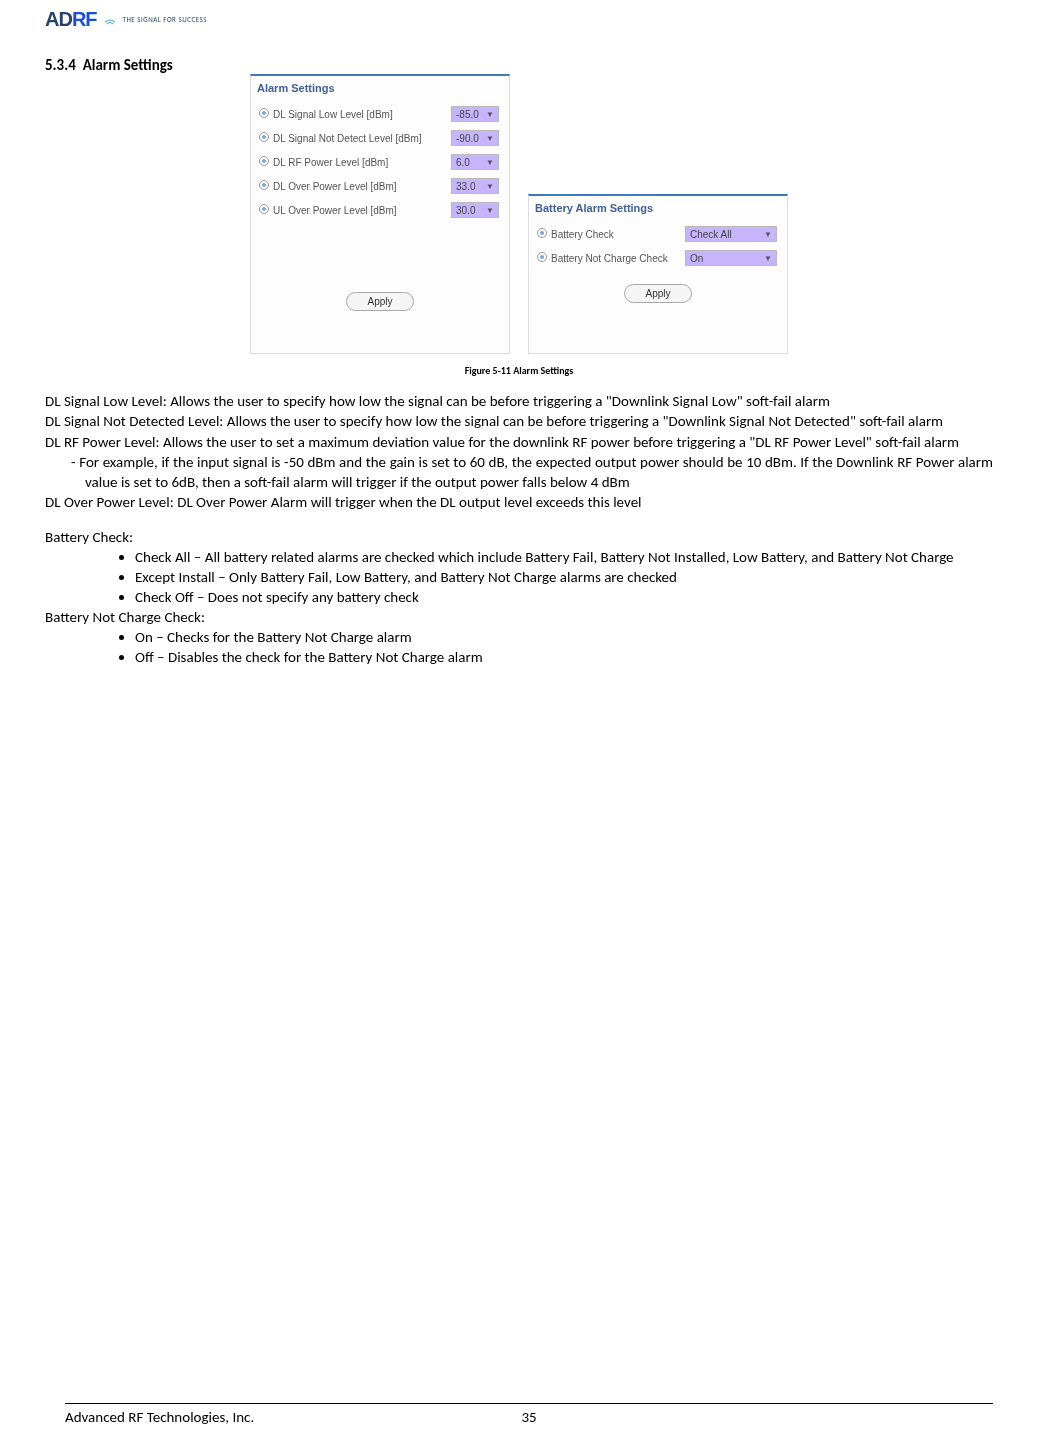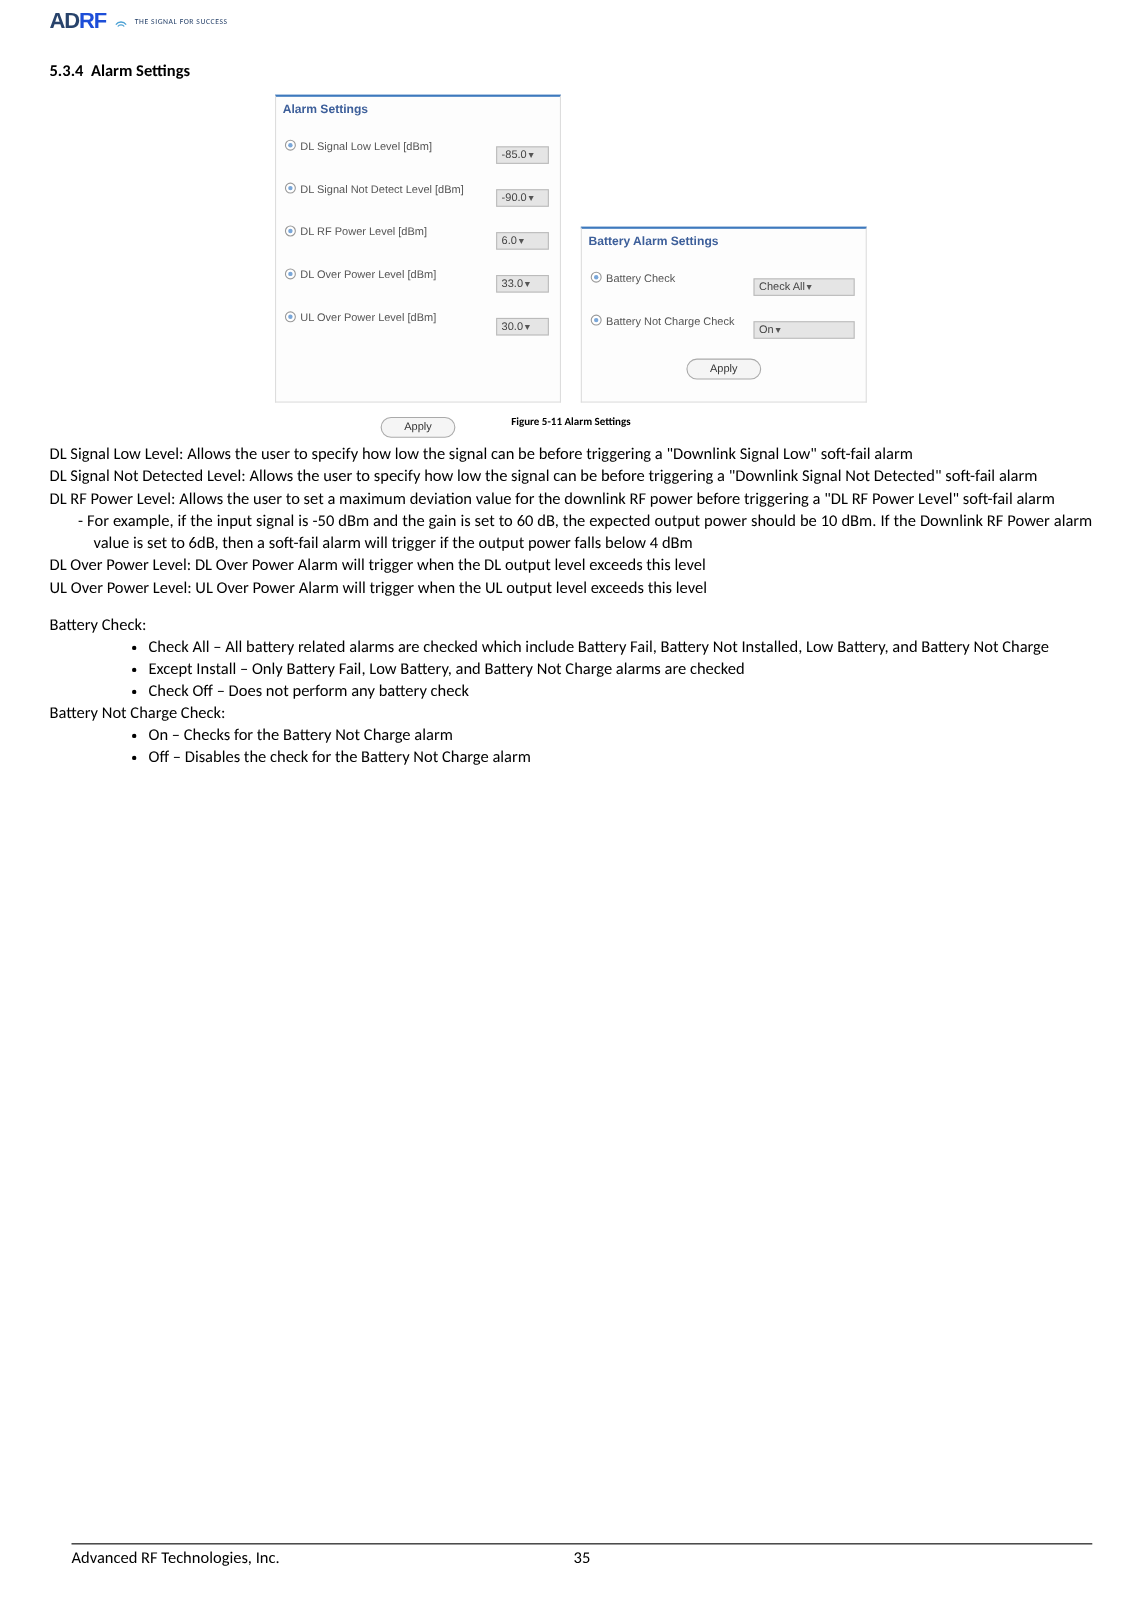--- a/index.html
+++ b/index.html
@@ -31,21 +31,20 @@
     font-size: 7px;
     color: #28436b;
     letter-spacing: 0.5px;
   }
   .wifi-icon {
     width:14px;height:14px;
   }
   .section-heading {
     font-weight: 700;
     font-size: 15px;
-    margin-bottom: 12px;
   }
   .screenshot-area {
     display: flex;
     justify-content: center;
     gap: 18px;
     margin-bottom: 10px;
   }
   .panel {
     border: 1px solid #ddd;
     border-top: 2px solid #3d79bd;
@@ -64,23 +63,23 @@
     margin-bottom: 8px;
   }
   .settings-table { width:100%; border-collapse: collapse; }
   .settings-table td { padding: 4px 2px; vertical-align: middle; }
   .radio-dot {
     width:10px;height:10px;border:1px solid #999;border-radius:50%;display:inline-block;position:relative;
     background:#fff;
   }
   .radio-dot::after{content:"";position:absolute;top:2px;left:2px;width:4px;height:4px;background:#7aa7d9;border-radius:50%;}
   .select-box {
-    display:inline-flex; align-items:center; 
-    border:1px solid #bbb; background:#e5e5e5; padding:1px 4px;
-    min-width:48px; height:16px;font-size:10px;color:#444;margin-top:15px;
+    display:inline-flex; align-items:center; justify-content: space-between;
+    border:1px solid #bbb; background:#c4b5fd; padding:1px 4px;
+    min-width:48px; height:16px;font-size:10px;color:#444;
   }
   .select-box.wide{min-width:92px;}
   .select-caret{font-size:8px;color:#555;}
   .apply-btn {
     display:block;margin: 14px auto 6px auto;
     border:1px solid #aaa;border-radius:10px;
     background:#f5f5f5;
     font-size:10px;padding:3px 20px;color:#333;
     font-family:Arial,sans-serif;
   }
@@ -199,29 +198,28 @@
 </div>
 
 <div class="figure-caption">Figure 5-11   Alarm Settings</div>
 
 <div class="body-text">
   <p class="justify"><span class="bold">DL Signal Low Level</span><span>: Allows the user to specify how low the signal can be before triggering a "Downlink Signal Low" soft-fail alarm</span></p>
   <p class="justify"><span class="bold">DL Signal Not Detected Level</span><span>: Allows the user to specify how low the signal can be before triggering a "Downlink Signal Not Detected" soft-fail alarm</span></p>
   <p class="justify"><span class="bold">DL RF Power Level</span><span>: Allows the user to set a maximum deviation value for the downlink RF power before triggering a "DL RF Power Level" soft-fail alarm</span></p>
   <p class="dash-list justify">For example, if the input signal is -50 dBm and the gain is set to 60 dB, the expected output power should be 10 dBm.  If the Downlink RF Power alarm value is set to 6dB, then a soft-fail alarm will trigger if the output power falls below 4 dBm</p>
   <p><span class="bold">DL Over Power Level</span><span>: DL Over Power Alarm will trigger when the DL output level exceeds this level</span></p>
-  <p><span class="bold">UL Over Power Level</span><span>: UL Over Power Alarm will trigger when the UL output level exceeds this level</span></p>
 
   <div class="spacer"></div>
 
   <p><span class="bold">Battery Check</span><span>:</span></p>
   <ul class="bullet-list">
     <li>Check All – All battery related alarms are checked which include Battery Fail, Battery Not Installed, Low Battery, and Battery Not Charge</li>
     <li>Except Install – Only Battery Fail, Low Battery, and Battery Not Charge alarms are checked</li>
-    <li>Check Off – Does not perform any battery check</li>
+    <li>Check Off – Does not specify any battery check</li>
   </ul>
   <p><span class="bold">Battery Not Charge Check</span><span>:</span></p>
   <ul class="bullet-list">
     <li>On – Checks for the Battery Not Charge alarm</li>
     <li>Off – Disables the check for the Battery Not Charge alarm</li>
   </ul>
 </div>
 
 <div class="footer">
   <span>Advanced RF Technologies, Inc.</span>

